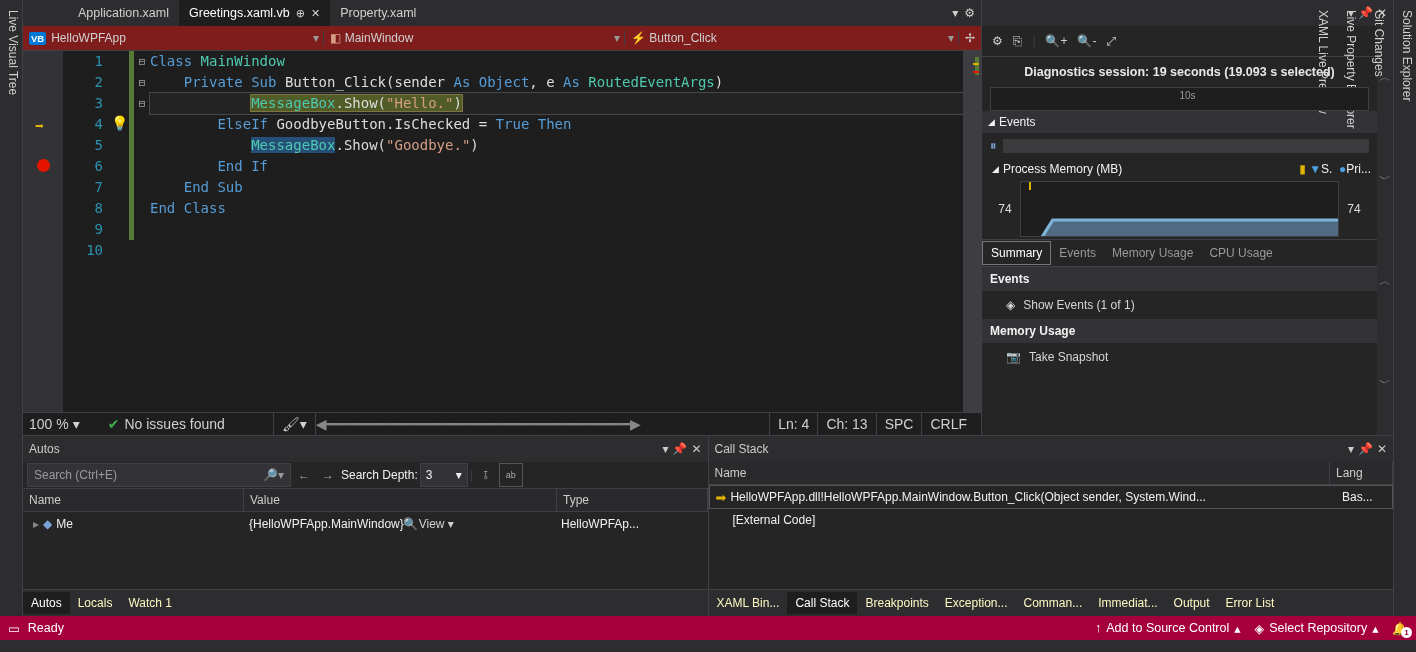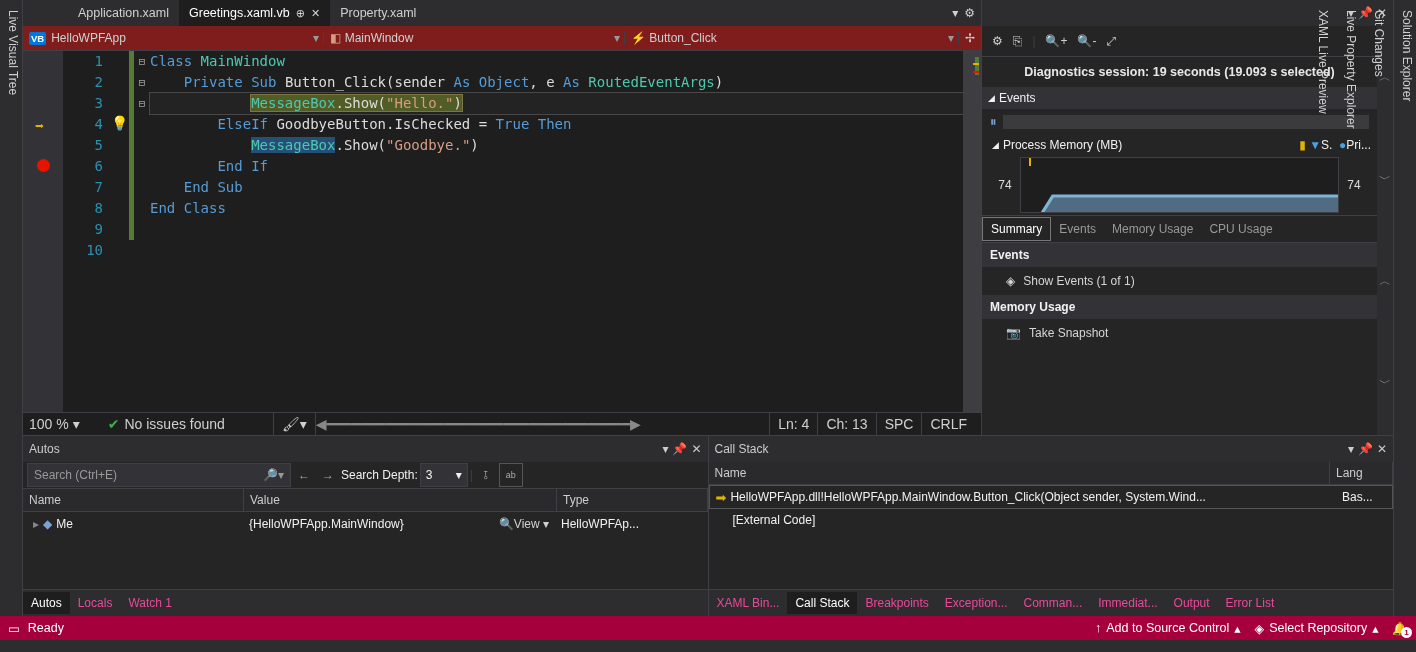--- a/index.html
+++ b/index.html
@@ -81,21 +81,21 @@
 .searchbox{flex:0 0 250px;height:22px;background:#333337;border:1px solid #3f3f46;color:#999;padding:0 6px;display:flex;align-items:center;justify-content:space-between}
 .btn-sm{width:22px;height:22px;display:flex;align-items:center;justify-content:center;color:#aaa;cursor:pointer}
 .depth-box{width:36px;height:22px;background:#333337;border:1px solid #3f3f46;display:flex;align-items:center;padding:0 5px;justify-content:space-between;font-size:12px}
 .grid-hdr{height:22px;display:flex;background:#2a2a2c;border-bottom:1px solid #3f3f46}
 .gh{padding:0 6px;display:flex;align-items:center;color:#ccc;border-right:1px solid #3f3f46}
 .grid-row{height:24px;display:flex;align-items:center}
 .gc{padding:0 6px;display:flex;align-items:center}
 .lens{color:#d0d0d0}
 .cube{color:#7aa2d4;margin-right:4px}
 .tabstrip{height:26px;display:flex;align-items:center;background:#2d2d30;border-top:1px solid #3f3f46}
-.tabstrip span{padding:4px 8px;color:#ec4899;cursor:pointer}
+.tabstrip span{padding:4px 8px;color:#fef9c3;cursor:pointer}
 .tabstrip span.active{background:#1e1e1e;color:#fff}
 .cs-row{height:22px;display:flex;align-items:center;padding-left:6px}
 .cs-row.active{border:1px solid #555}
 .cs-arrow{color:#e0b400;margin-right:4px;font-size:13px}
 
 .statusbar{height:24px;background:#a5003b;display:flex;align-items:center;padding:0 8px;color:#fff;font-size:12.5px}
 .statusbar .sg{margin-left:14px;display:flex;align-items:center;gap:5px}
 .bell{position:relative}
 .bell .ct{position:absolute;right:-4px;bottom:-2px;background:#fff;color:#a5003b;border-radius:50%;width:11px;height:11px;font-size:8px;display:flex;align-items:center;justify-content:center;font-weight:bold}
 </style>
@@ -227,20 +227,23 @@
      <div style="flex:1;display:flex;flex-direction:column">
       <div class="diag-toolbar">
        <span>⚙</span>
        <span>⎘</span>
        <span style="color:#3f3f46">|</span>
        <span>🔍+</span>
        <span>🔍-</span>
        <span>⤢</span>
       </div>
       <div class="sess">Diagnostics session: 19 seconds (19.093 s selected)</div>
+      <div class="ruler">
+                <span class="tick" style="left:50%">10s</span>
+              </div>
       <div class="sect-hdr">
                 <span class="tri">◢</span>
                 <span>Events</span>
               </div>
       <div class="evbar">
                 <span class="pause">⏸</span>
                 <div class="track"></div>
               </div>
       <div class="mem-hdr"><span class="tri">◢</span><span style="flex:1">Process Memory (MB)</span>
         <span style="color:#e0b400">▮</span>&nbsp;<span style="color:#4aa0e0">▼</span><span>S.</span>&nbsp;&nbsp;<span style="color:#4aa0e0">●</span><span>Pri...</span>
@@ -315,21 +318,21 @@
      <div class="gh" style="width:208px">Name</div>
      <div class="gh" style="width:300px">Value</div>
      <div class="gh" style="flex:1">Type</div>
     </div>
     <div class="grid-row">
      <div class="gc" style="width:208px">
               <span style="margin:0 4px;color:#888">▸</span>
               <span class="cube">◆</span>
               <span>Me</span>
             </div>
-     <div class="gc" style="width:300px;justify-content:space-between">
+     <div class="gc" style="width:300px;">
               <span>{HelloWPFApp.MainWindow}</span>
               <span class="lens"><span>🔍</span><span>View</span> ▾</span>
             </div>
      <div class="gc" style="flex:1">HelloWPFAp...</div>
     </div>
     <div style="flex:1"></div>
     <div class="tabstrip">
      <span class="active">Autos</span>
      <span>Locals</span>
      <span>Watch 1</span>

